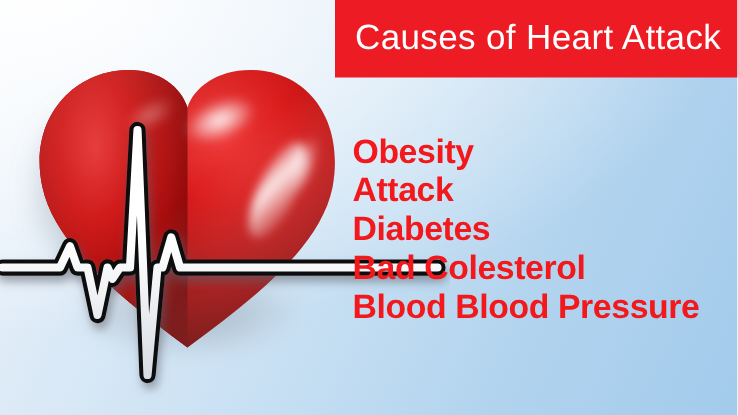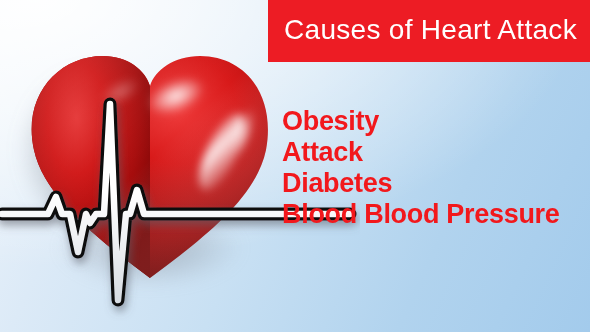--- a/index.html
+++ b/index.html
@@ -188,16 +188,17 @@
   </div>
 
   <div class="banner">
     <div class="banner-title">Causes of Heart Attack</div>
   </div>
 
   <div class="causes">
     <div class="cause-item">Obesity</div>
     <div class="cause-item">Attack</div>
     <div class="cause-item">Diabetes</div>
+    <div class="cause-item">Bad Colesterol</div>
     <div class="cause-item">Blood Blood Pressure</div>
   </div>
 
 </div>
 
 </body></html>

